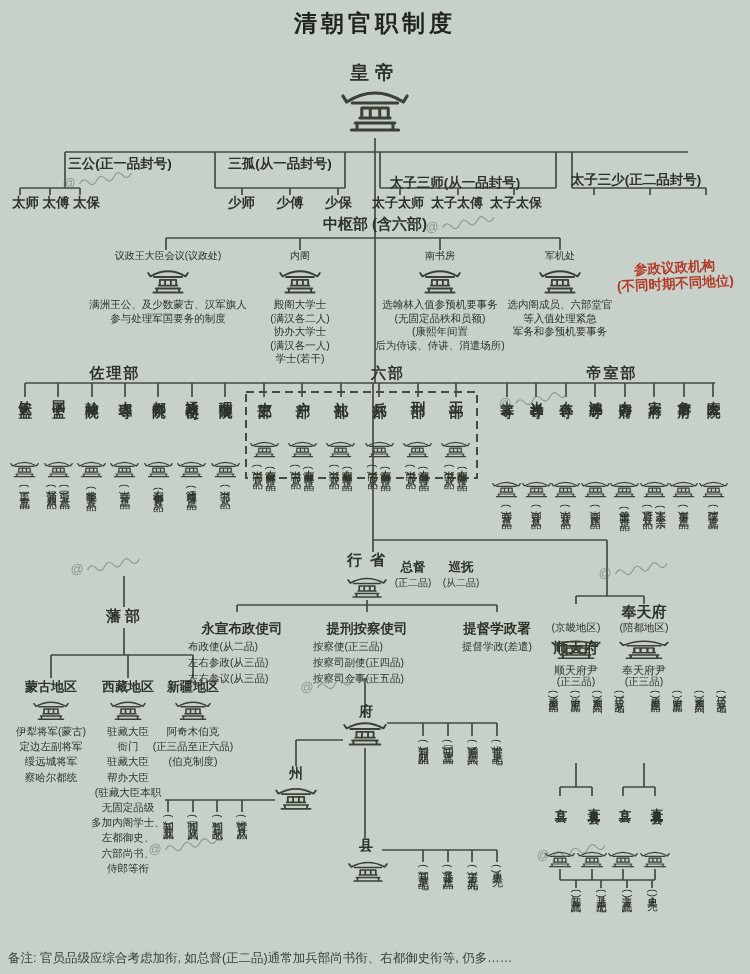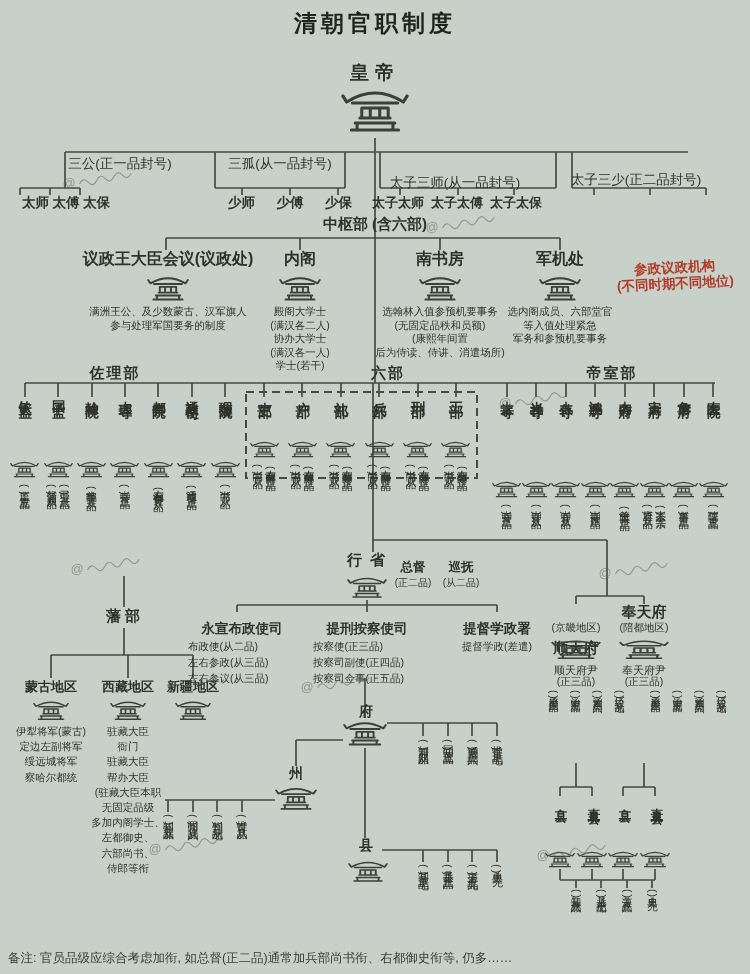--- a/index.html
+++ b/index.html
@@ -8,31 +8,31 @@
   .abs{position:absolute;}
   .ctr{text-align:center;}
   #lines{position:absolute;left:0;top:0;z-index:1;}
   .txt{z-index:2;}
   #title{left:0;top:8px;width:750px;font-size:23px;font-weight:700;letter-spacing:4px;color:#20251c;}
   #emperor{left:0;top:60px;width:750px;font-size:19px;font-weight:700;letter-spacing:6px;}
   .palace{display:block;color:#3b4136;}
   .palace svg{display:block;width:100%;height:100%;}
   #emp-icon{left:341px;top:84px;width:68px;height:52px;}
   
-  .grp-label{top:155px;font-size:13.5px;font-weight:400;white-space:nowrap;}
+  .grp-label{top:155px;font-size:13.5px;font-weight:700;white-space:nowrap;}
   .members{top:194px;display:flex;justify-content:space-between;font-weight:700;font-size:13.5px;white-space:nowrap;}
   
   #central-header{left:255px;top:215px;width:240px;font-size:15px;font-weight:700;}
   #organs{left:0;top:249px;width:750px;height:130px;}
   .organ{position:absolute;top:0;text-align:center;}
   .organ:nth-of-type(1){left:76px;width:184px;}
   .organ:nth-of-type(2){left:230px;width:140px;}
   .organ:nth-of-type(3){left:360px;width:160px;}
   .organ:nth-of-type(4){left:482px;width:156px;}
-  .organ .oname{font-size:16px;font-weight:700;white-space:nowrap;}
+  .organ .oname{font-size:10px;font-weight:400;white-space:nowrap;}
   .organ .palace{width:42px;height:30px;margin:3px auto 2px;}
   .organ .odesc{font-size:10.5px;line-height:13.5px;white-space:pre-line;}
   #red-note{left:600px;top:260px;width:150px;color:#b23a28;font-weight:700;font-size:13.5px;
     line-height:16px;white-space:pre-line;transform:rotate(-3deg);text-align:center;}
   
   .sec-h{top:364px;font-size:15px;font-weight:700;letter-spacing:2px;}
   
   .colrow{display:flex;}
   .col{flex:1;display:flex;flex-direction:column;align-items:center;}
   .col .title{writing-mode:vertical-lr;font-weight:700;font-size:13.5px;letter-spacing:2px;}
@@ -131,21 +131,21 @@
 
   <div class="abs txt ctr" id="title">清朝官职制度</div>
   <div class="abs txt ctr" id="emperor">皇帝</div>
   <span class="abs txt palace" id="emp-icon">
       <svg viewBox="0 0 36 26" preserveAspectRatio="none" fill="none" stroke="currentColor" stroke-width="1.6" stroke-linecap="round">
         <path d="M3 9 Q18 0 33 9 M3 9 L1 6 M33 9 L35 6 M6 9.5 H30 M11 12 H25 M11 12 V17 M15.5 12 V17 M20.5 12 V17 M25 12 V17 M10 17 H26 M7.5 19.5 H28.5 M8.5 19.5 V23 M27.5 19.5 V23 M5.5 23 H30.5"></path>
       </svg>
     </span>
 
   <div class="abs txt grp-label ctr" style="left:40px;width:160px;">三公(正一品封号)</div>
-  <div class="abs txt members" style="left:22px;width:88px;">
+  <div class="abs txt members" style="left:12px;width:88px;">
     <span>太师</span>
     <span>太傅</span>
     <span>太保</span>
   </div>
   <div class="abs txt grp-label ctr" style="left:208px;width:144px;">三孤(从一品封号)</div>
   <div class="abs txt members" style="left:228px;width:124px;">
     <span>少师</span>
     <span>少傅</span>
     <span>少保</span>
   </div>
@@ -514,20 +514,23 @@
 侍郎等衔</div>
       </div>
 
       <div class="region">
         <div class="rname">新疆地区</div>
         <span class="palace">
           <svg viewBox="0 0 36 26" preserveAspectRatio="none" fill="none" stroke="currentColor" stroke-width="1.6" stroke-linecap="round">
             <path d="M3 9 Q18 0 33 9 M3 9 L1 6 M33 9 L35 6 M6 9.5 H30 M11 12 H25 M11 12 V17 M15.5 12 V17 M20.5 12 V17 M25 12 V17 M10 17 H26 M7.5 19.5 H28.5 M8.5 19.5 V23 M27.5 19.5 V23 M5.5 23 H30.5"></path>
           </svg>
         </span>
+        <div class="rlines">阿奇木伯克
+(正三品至正六品)
+(伯克制度)</div>
       </div>
     </div>
 
   <div class="abs txt node-char ctr" style="left:346px;top:703px;width:40px;">府</div>
   <span class="abs txt palace" id="fu-icon">
       <svg viewBox="0 0 36 26" preserveAspectRatio="none" fill="none" stroke="currentColor" stroke-width="1.6" stroke-linecap="round">
         <path d="M3 9 Q18 0 33 9 M3 9 L1 6 M33 9 L35 6 M6 9.5 H30 M11 12 H25 M11 12 V17 M15.5 12 V17 M20.5 12 V17 M25 12 V17 M10 17 H26 M7.5 19.5 H28.5 M8.5 19.5 V23 M27.5 19.5 V23 M5.5 23 H30.5"></path>
       </svg>
     </span>
   <div class="abs txt strips" id="fu-strips">知府(从四品)

